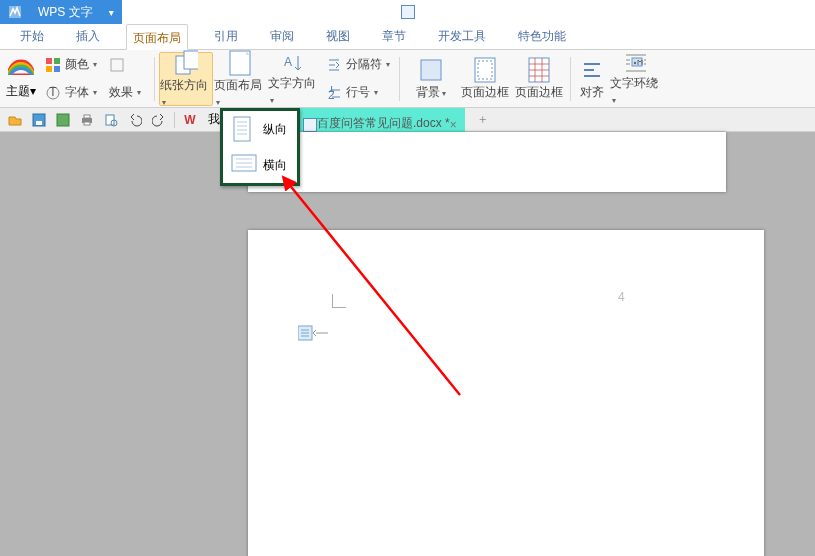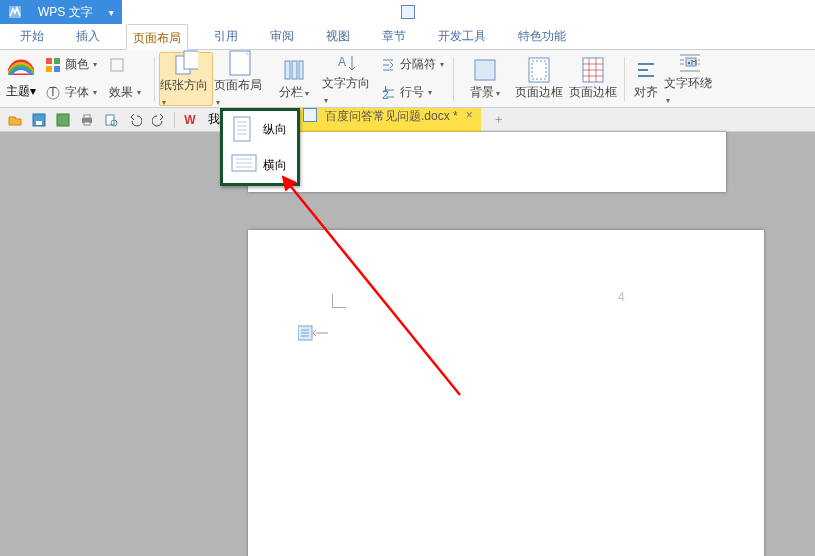--- a/index.html
+++ b/index.html
@@ -28,21 +28,21 @@
 .big .dd { font-size:8px; color:#666; margin-left:2px; }
 .vstack { display:flex; flex-direction:column; gap:8px; }
 .mini { height:20px; display:flex; align-items:center; gap:4px; padding:0 4px; color:#444; border:1px solid transparent; }
 .mini .dd { font-size:8px; color:#666; }
 .mini .mico { width:16px; height:16px; display:inline-flex; align-items:center; justify-content:center; }
 
 
 .qat { height:24px; background:#eeeeee; border-bottom:1px solid #cfcfcf; display:flex; align-items:center; padding:0 6px; gap:6px; }
 .qbtn { width:18px; height:18px; display:inline-flex; align-items:center; justify-content:center; cursor:pointer; }
 .qsep { width:1px; height:16px; background:#c9c9c9; }
-.doctab { height:24px; display:flex; align-items:flex-start; padding:0 8px; gap:8px; color:#555; background:#fde047; }
+.doctab { height:24px; display:flex; align-items:flex-end; padding:0 8px; color:#555; background:#5eead4; }
 .doctab .x { color:#777; cursor:pointer; }
 .addtab { color:#888; padding:0 6px; cursor:pointer; }
 
 
 .ddmenu { position:absolute; left:220px; top:108px; width:80px; background:#fff; border:3px solid #14532d; box-shadow:1px 2px 3px rgba(0,0,0,.3); z-index:20; }
 .ddmenu .item { height:36px; display:flex; align-items:center; gap:10px; padding:0 8px; cursor:pointer; }
 .ddmenu .item .mi { width:22px; height:26px; }
 
 
 .canvas { position:absolute; left:0; right:0; top:132px; bottom:0; background:#b5b5b5; }
@@ -155,30 +155,20 @@
     <span class="ico">
         <svg width="22" height="26">
           <rect x="1" y="1" width="20" height="24" fill="#fff" stroke="#6a93c8"></rect>
           <path d="M17 1 L21 5 L17 5 Z" fill="#cfe0f2"></path>
         </svg>
       </span>
     <span class="lbl"><span>页面布局</span><span class="dd">▾</span></span>
   </div>
   <div class="big">
     <span class="ico">
-        <svg width="22" height="22">
-          <rect x="2" y="2" width="5" height="18" fill="#dce8f5" stroke="#6a93c8"></rect>
-          <rect x="9" y="2" width="5" height="18" fill="#dce8f5" stroke="#6a93c8"></rect>
-          <rect x="16" y="2" width="4" height="18" fill="#dce8f5" stroke="#6a93c8"></rect>
-        </svg>
-      </span>
-    <span class="lbl"><span>分栏</span><span class="dd">▾</span></span>
-  </div>
-  <div class="big">
-    <span class="ico">
         <svg width="24" height="22">
           <text x="2" y="14" font-size="14" fill="#5a85b5">A</text>
           <path d="M16 4 L16 18 M13 15 L16 18 L19 15" stroke="#5a85b5" fill="none"></path>
         </svg>
       </span>
     <span class="lbl"><span>文字方向</span><span class="dd">▾</span></span>
   </div>
   <div class="vstack">
     <div class="mini">
         <span class="mico">

